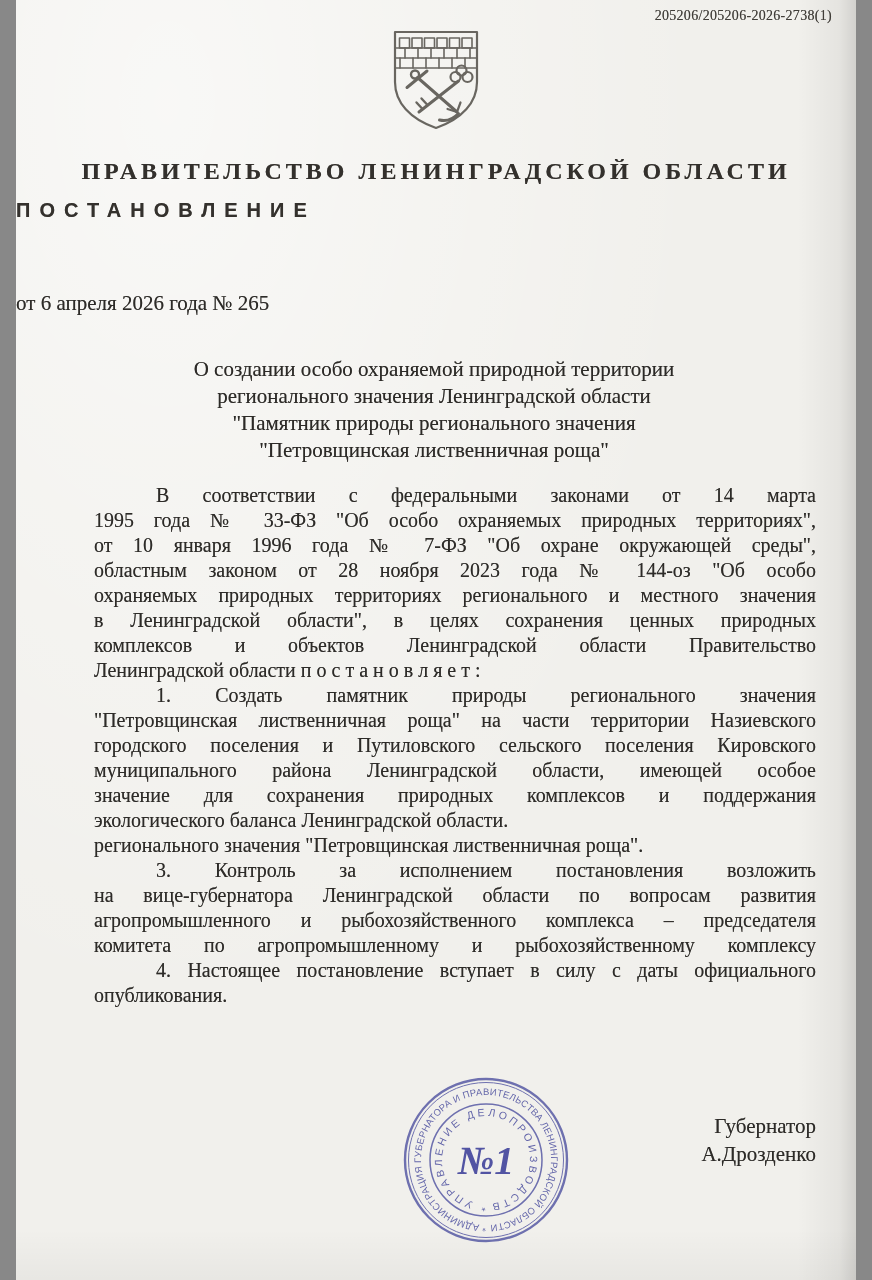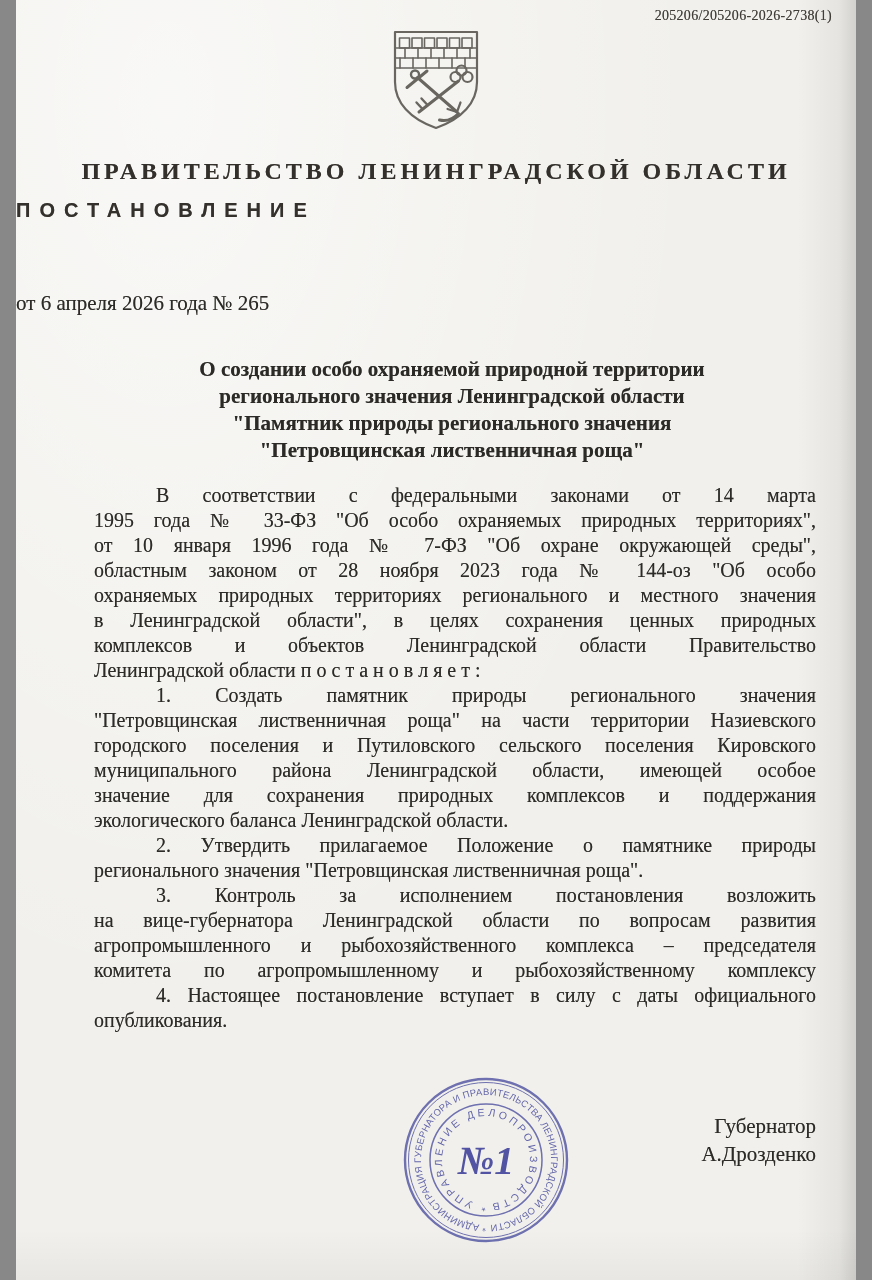--- a/index.html
+++ b/index.html
@@ -38,22 +38,22 @@
   .doc-type {
     position:absolute; top:199px; left:0; width:100%;
     text-align:left; font-family:"Liberation Sans", sans-serif;
     font-weight:bold; font-size:20px; letter-spacing:9px; color:#34312d;
   }
   .date-line {
     position:absolute; top:291px; left:0; width:100%;
     font-size:21px;
   }
   .decree-title {
-    position:absolute; top:356px; left:86px; width:700px;
-    text-align:center; font-weight:bold; font-size:21px; line-height:27px;
+    position:absolute; top:356px; left:68px; width:700px;
+    text-align:center; font-weight:normal; font-size:21px; line-height:27px;
     color:#2c2a27;
   }
   .body-text {
     position:absolute; top:483px; left:78px; width:722px;
     font-size:20px; line-height:25px; color:#2d2b28;
   }
   .line { text-align:justify; text-align-last:justify; }
   .line.indent { text-indent:62px; }
   .line.last { text-align-last:left; }
 
@@ -139,21 +139,20 @@
     </div>
     <div>
       <div class="line indent">1. Создать памятник природы регионального значения</div>
       <div class="line">"Петровщинская лиственничная роща" на части территории Назиевского</div>
       <div class="line">городского поселения и Путиловского сельского поселения Кировского</div>
       <div class="line">муниципального района Ленинградской области, имеющей особое</div>
       <div class="line">значение для сохранения природных комплексов и поддержания</div>
       <div class="line last">экологического баланса Ленинградской области.</div>
     </div>
     <div>
-      <div class="line indent">2. Утвердить прилагаемое Положение о памятнике природы</div>
       <div class="line last">регионального значения "Петровщинская лиственничная роща".</div>
     </div>
     <div>
       <div class="line indent">3. Контроль за исполнением постановления возложить</div>
       <div class="line">на вице-губернатора Ленинградской области по вопросам развития</div>
       <div class="line">агропромышленного и рыбохозяйственного комплекса – председателя</div>
       <div class="line">комитета по агропромышленному и рыбохозяйственному комплексу</div>
     </div>
     <div>
       <div class="line indent">4. Настоящее постановление вступает в силу с даты официального</div>

